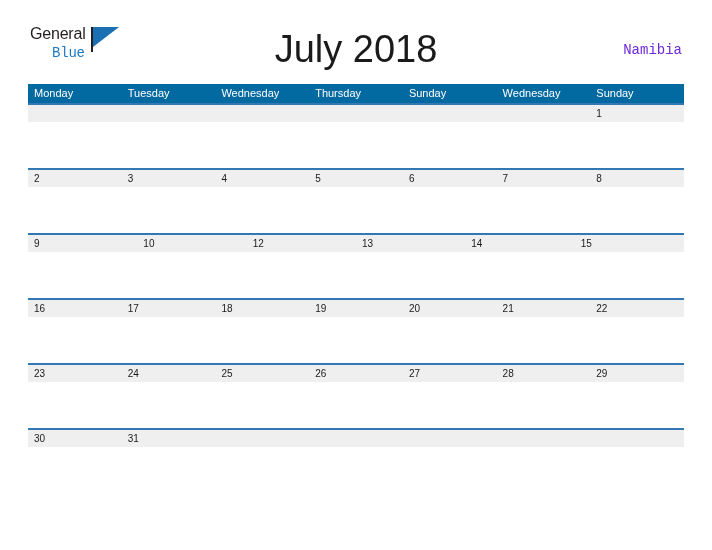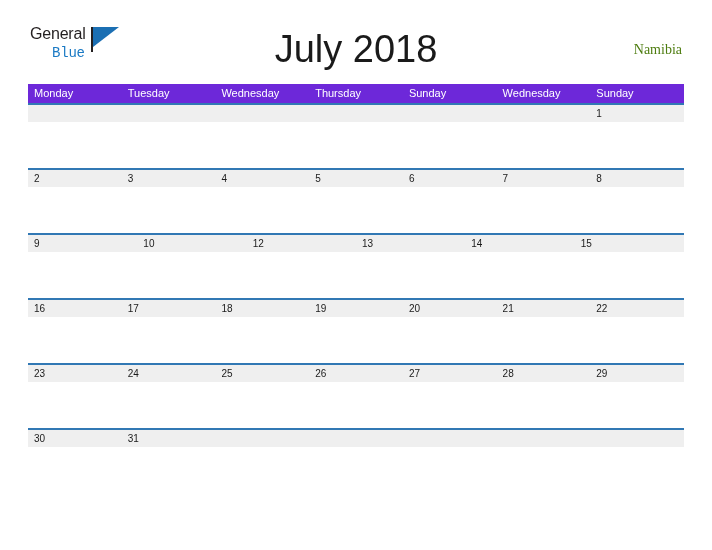--- a/index.html
+++ b/index.html
@@ -83,33 +83,33 @@
     font-weight: 400;
     color: #1a1a1a;
     font-family: "Liberation Sans", sans-serif;
   }
 
   .cal-country {
     position: absolute;
     right: 2px;
     top: 20px;
     font-size: 14px;
-    color: #4d7c0f;
-    font-family: Liberation Serif, serif;
+    color: #6d28d9;
+    font-family: Liberation Mono, monospace;
   }
 
   
   .calendar {
     margin: 10px 28px 0 28px;
     width: 656px;
   }
 
   .weekday-row {
     display: flex;
-    background: #6d28d9;
+    background: #0369a1;
     height: 19px;
   }
   .weekday-cell {
     flex: 1 1 0;
     color: #ffffff;
     font-size: 11px;
     line-height: 19px;
     padding-left: 6px;
     box-sizing: border-box;
     white-space: nowrap;

